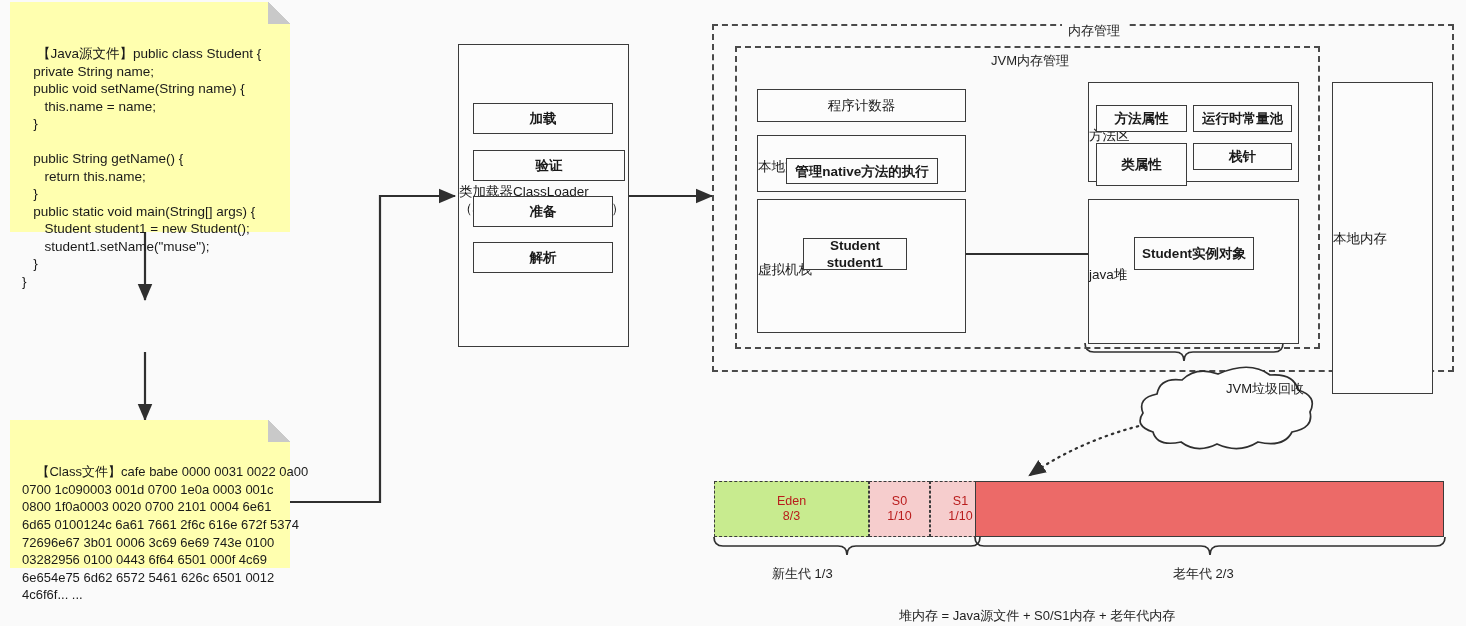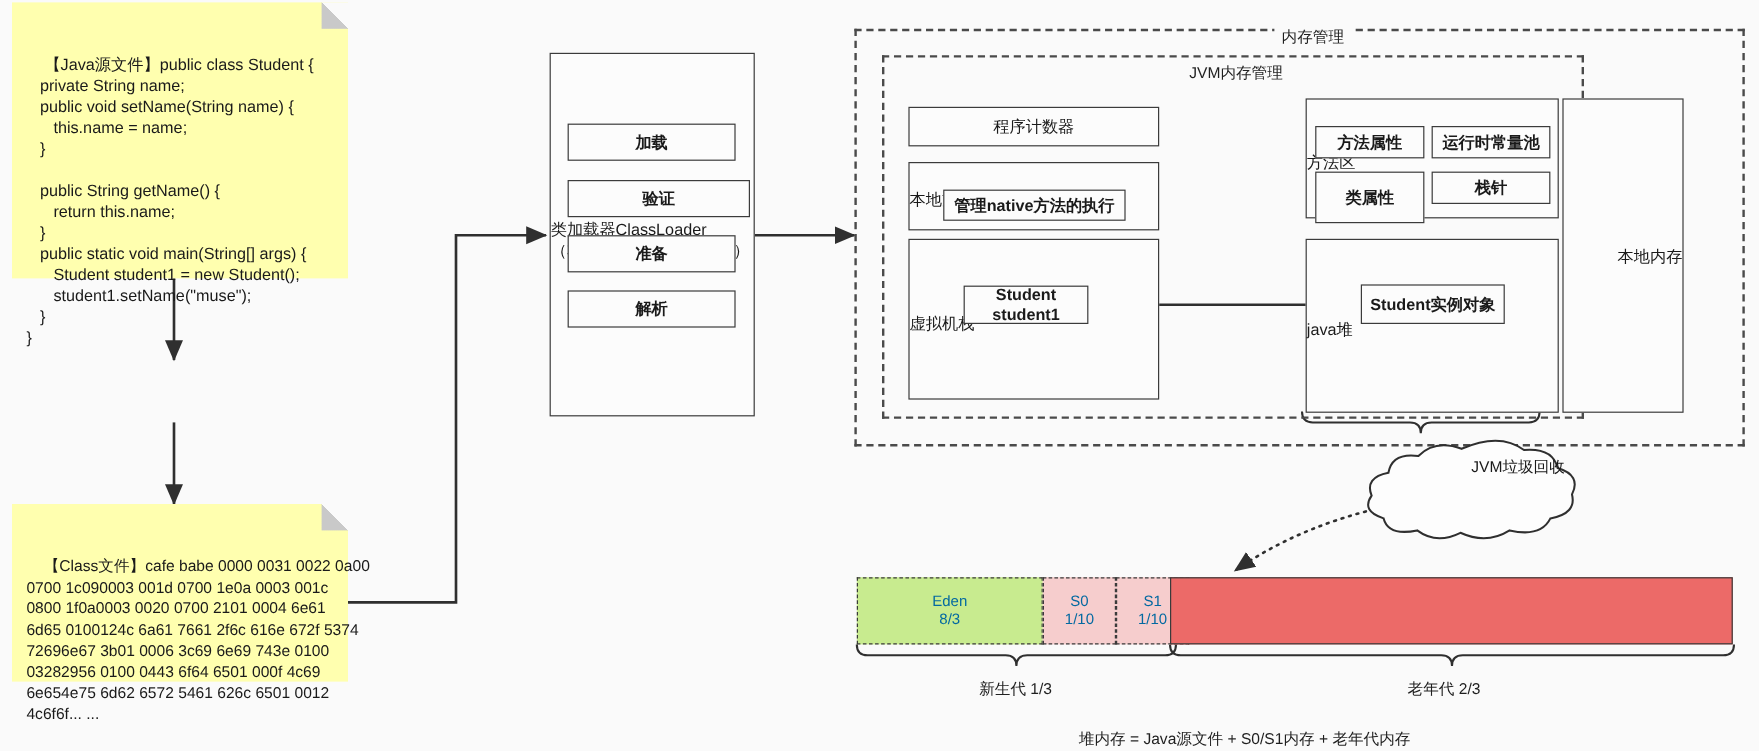--- a/index.html
+++ b/index.html
@@ -58,21 +58,21 @@
     padding:0 6px;
     white-space:nowrap;
   }
 
   
   .bar-seg{
     border:1.6px dashed #3b3b3b;
     display:flex;flex-direction:column;
     align-items:center;justify-content:center;
     font-size:12.5px;line-height:15px;text-align:center;
-    color:#0369a1;
+    color:#b91c1c;
   }
   .bar-old{
     border:1.6px solid #3b3b3b;
     background:#ec6a68;
   }
   .brace-label{
     position:absolute;font-size:13px;color:#1f1f1f;white-space:nowrap;
     text-align:center;
   }
   .caption{
@@ -210,21 +210,21 @@
     <span>栈针</span>
   </div>
 
   <div class="abs box box-top" style="left:1088px;top:199px;width:211px;height:145px;flex-direction:column;">
     <span>java堆</span>
   </div>
   <div class="abs box thin" style="left:1134px;top:237px;width:120px;height:33px;">
     <span>Student实例对象</span>
   </div>
 
-  <div class="abs box box-top" style="left:1302px;top:82px;width:101px;height:262px;flex-direction:column;justify-content:center;align-items:flex-end;padding-top:0;">
+  <div class="abs box box-top" style="left:1332px;top:82px;width:101px;height:312px;flex-direction:column;justify-content:center;align-items:flex-start;padding-top:0;">
     <span>本地内存</span>
   </div>
 
   <svg width="1466" height="626">
     <path d="M1218,374
              q-22,-8 -36,6
              q-22,-3 -25,14
              q-20,4 -14,19
              q-9,13 10,19
              q4,15 28,10
@@ -245,17 +245,17 @@
   <div class="abs bar-seg" style="left:869px;top:481px;width:61px;height:56px;background:#f6cdcd;">
     <span>S0</span>
     <span>1/10</span>
   </div>
   <div class="abs bar-seg" style="left:930px;top:481px;width:61px;height:56px;background:#f6cdcd;">
     <span>S1</span>
     <span>1/10</span>
   </div>
   <div class="abs bar-old" style="left:975px;top:481px;width:469px;height:56px;"></div>
 
-  <div class="brace-label" style="left:816px;top:565px;">新生代 1/3</div>
+  <div class="brace-label" style="left:772px;top:565px;">新生代 1/3</div>
   <div class="brace-label" style="left:1173px;top:565px;">老年代 2/3</div>
   <div class="caption" style="left:899px;top:607px;">堆内存 = Java源文件 + S0/S1内存 + 老年代内存</div>
 
 </div>
 
 </body></html>

